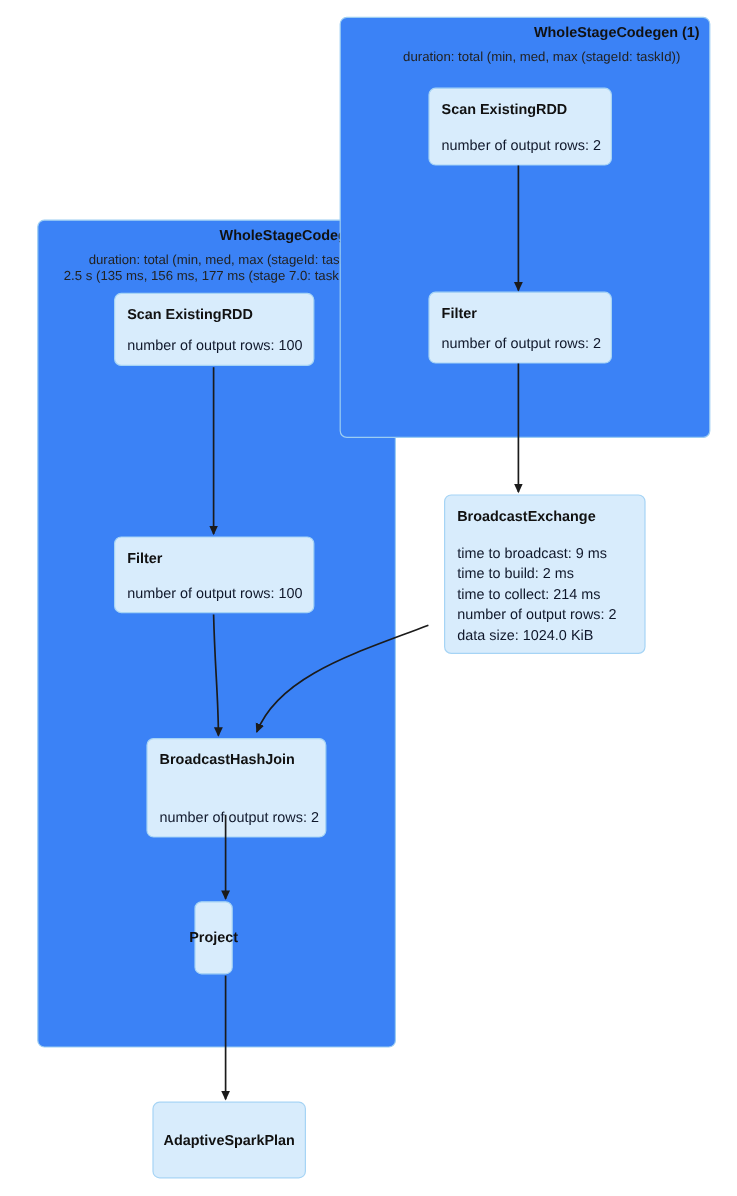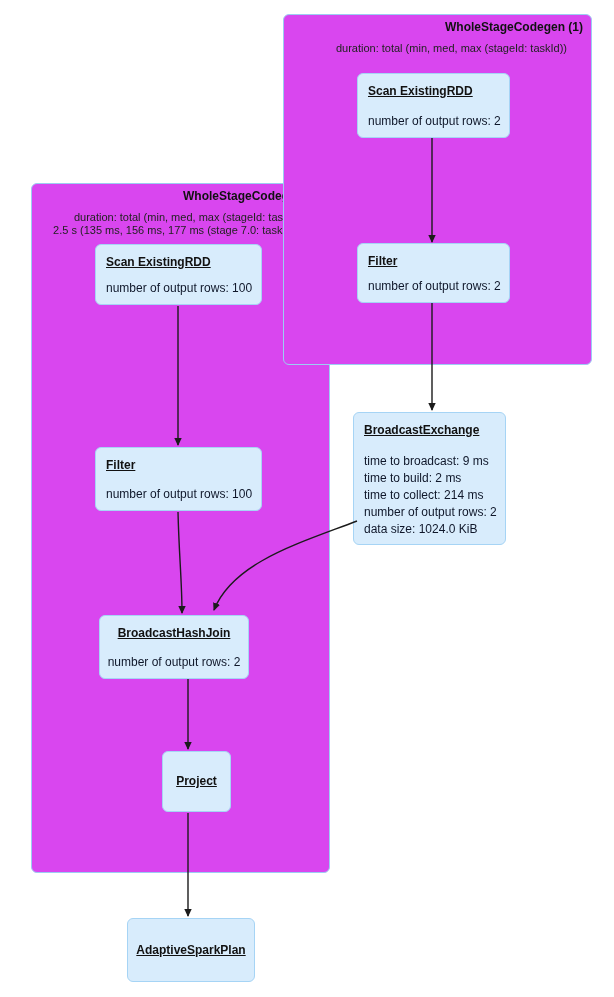--- a/index.html
+++ b/index.html
@@ -9,21 +9,21 @@
     height: 997px;
     background: #ffffff;
     font-family: "Liberation Sans", sans-serif;
     color: #1a1a1a;
     overflow: hidden;
   }
 
   
   .cluster {
     position: absolute;
-    background: #d946ef;
+    background: #3b82f6;
     border: 1px solid #9ccdf2;
     border-radius: 6px;
     box-sizing: border-box;
   }
   .cluster-left  { left: 31px;  top: 183px; width: 299px; height: 690px; z-index: 1; }
   .cluster-right { left: 283px; top: 14px;  width: 309px; height: 351px; z-index: 2; }
   .cluster-title {
     margin-top: 5px;
     padding-right: 8px;
     text-align: right;
@@ -49,33 +49,33 @@
     background: #d8ecfc;
     border: 1px solid #a6d4f5;
     border-radius: 6px;
     box-sizing: border-box;
     z-index: 3;
     padding: 9px 10px 7px 10px;
     font-size: 12px;
     line-height: 17px;
     white-space: nowrap;
   }
-  .node-title  { font-weight: bold; color: #111111; text-decoration: underline; }
+  .node-title  { font-weight: bold; color: #111111; }
   .node-metric { color: #0f172a; }
   .node.spread { display: flex; flex-direction: column; justify-content: space-between; }
   .node.center { display: flex; align-items: center; justify-content: center; padding: 0; }
 
   .node-scan1   { left: 357px; top: 73px;  width: 153px; height: 65px; }
   .node-filter1 { left: 357px; top: 243px; width: 153px; height: 60px; }
-  .node-be      { left: 353px; top: 412px; width: 153px; height: 133px; }
+  .node-be      { left: 370px; top: 412px; width: 168px; height: 133px; }
   .node-be .node-title { margin-bottom: 14px; }
   .node-scan2   { left: 95px;  top: 244px; width: 167px; height: 61px; }
   .node-filter2 { left: 95px;  top: 447px; width: 167px; height: 64px; }
-  .node-bhj     { left: 99px; top: 615px; width: 150px; height: 64px; align-items: center; }
-  .node-project { left: 162px; top: 751px; width: 69px;  height: 61px; }
+  .node-bhj     { left: 122px; top: 615px; width: 150px; height: 83px; }
+  .node-project { left: 162px; top: 751px; width: 32px;  height: 61px; }
   .node-asp     { left: 127px; top: 918px; width: 128px; height: 64px; }
 
   
   .edges {
     position: absolute;
     left: 0; top: 0;
     width: 614px; height: 997px;
     z-index: 5;
     pointer-events: none;
   }

